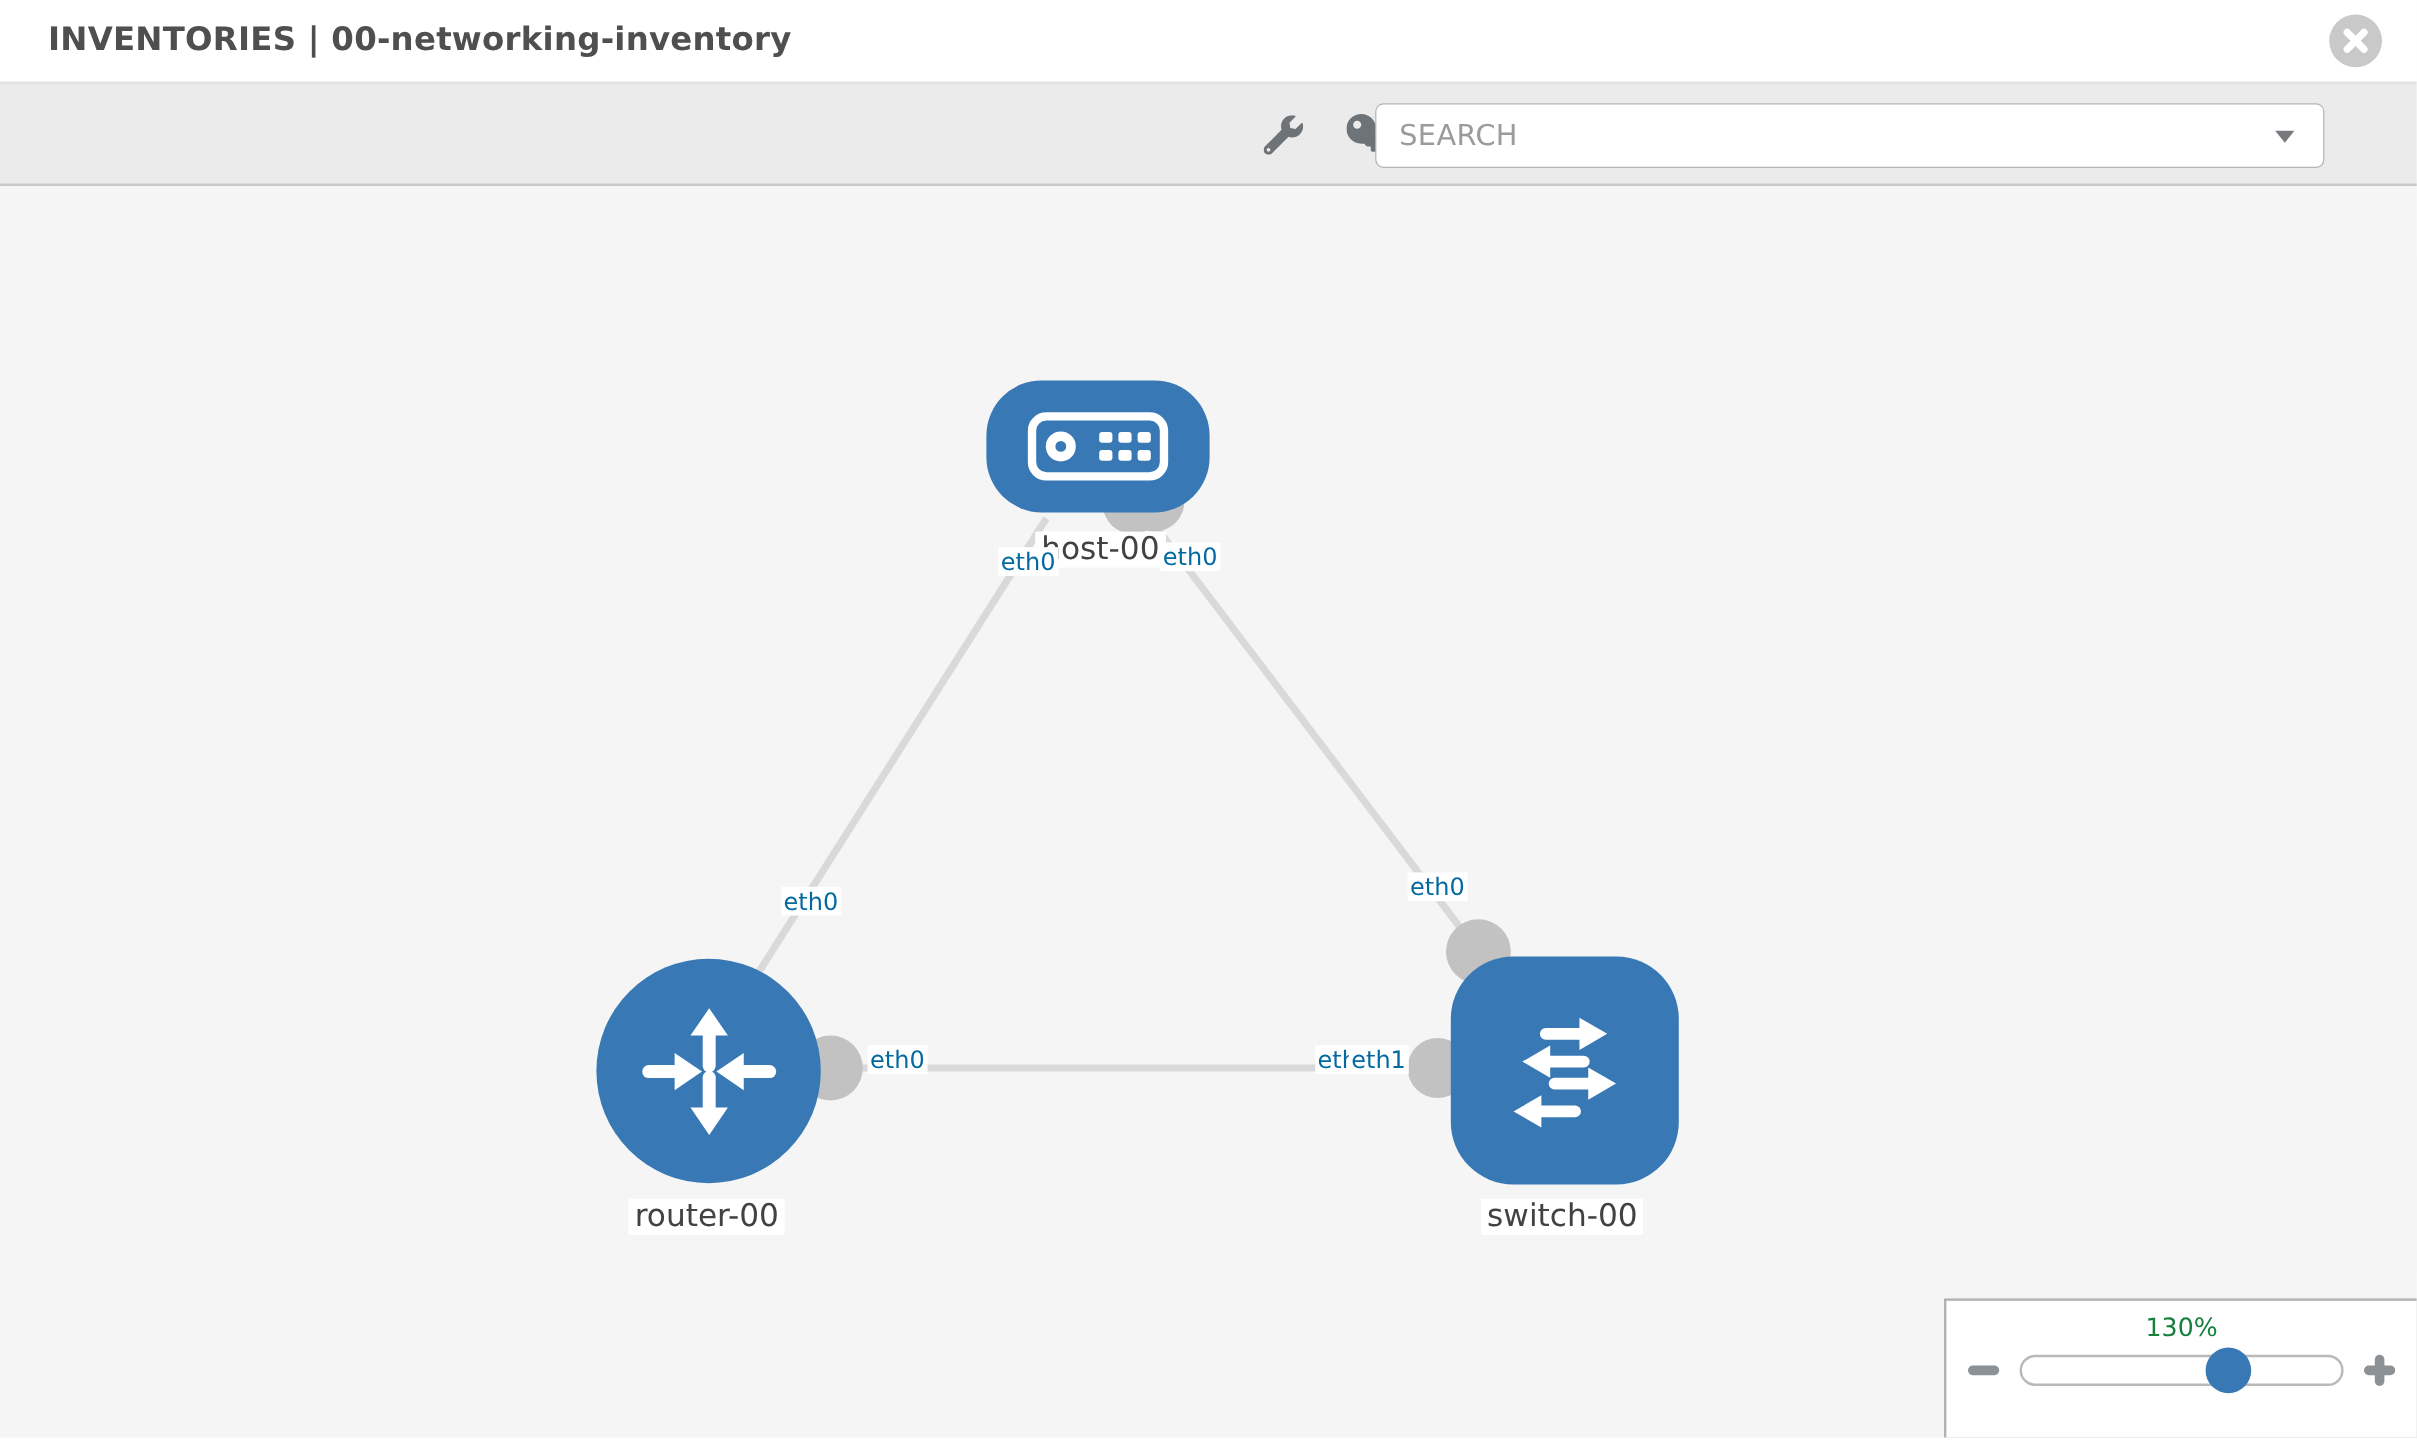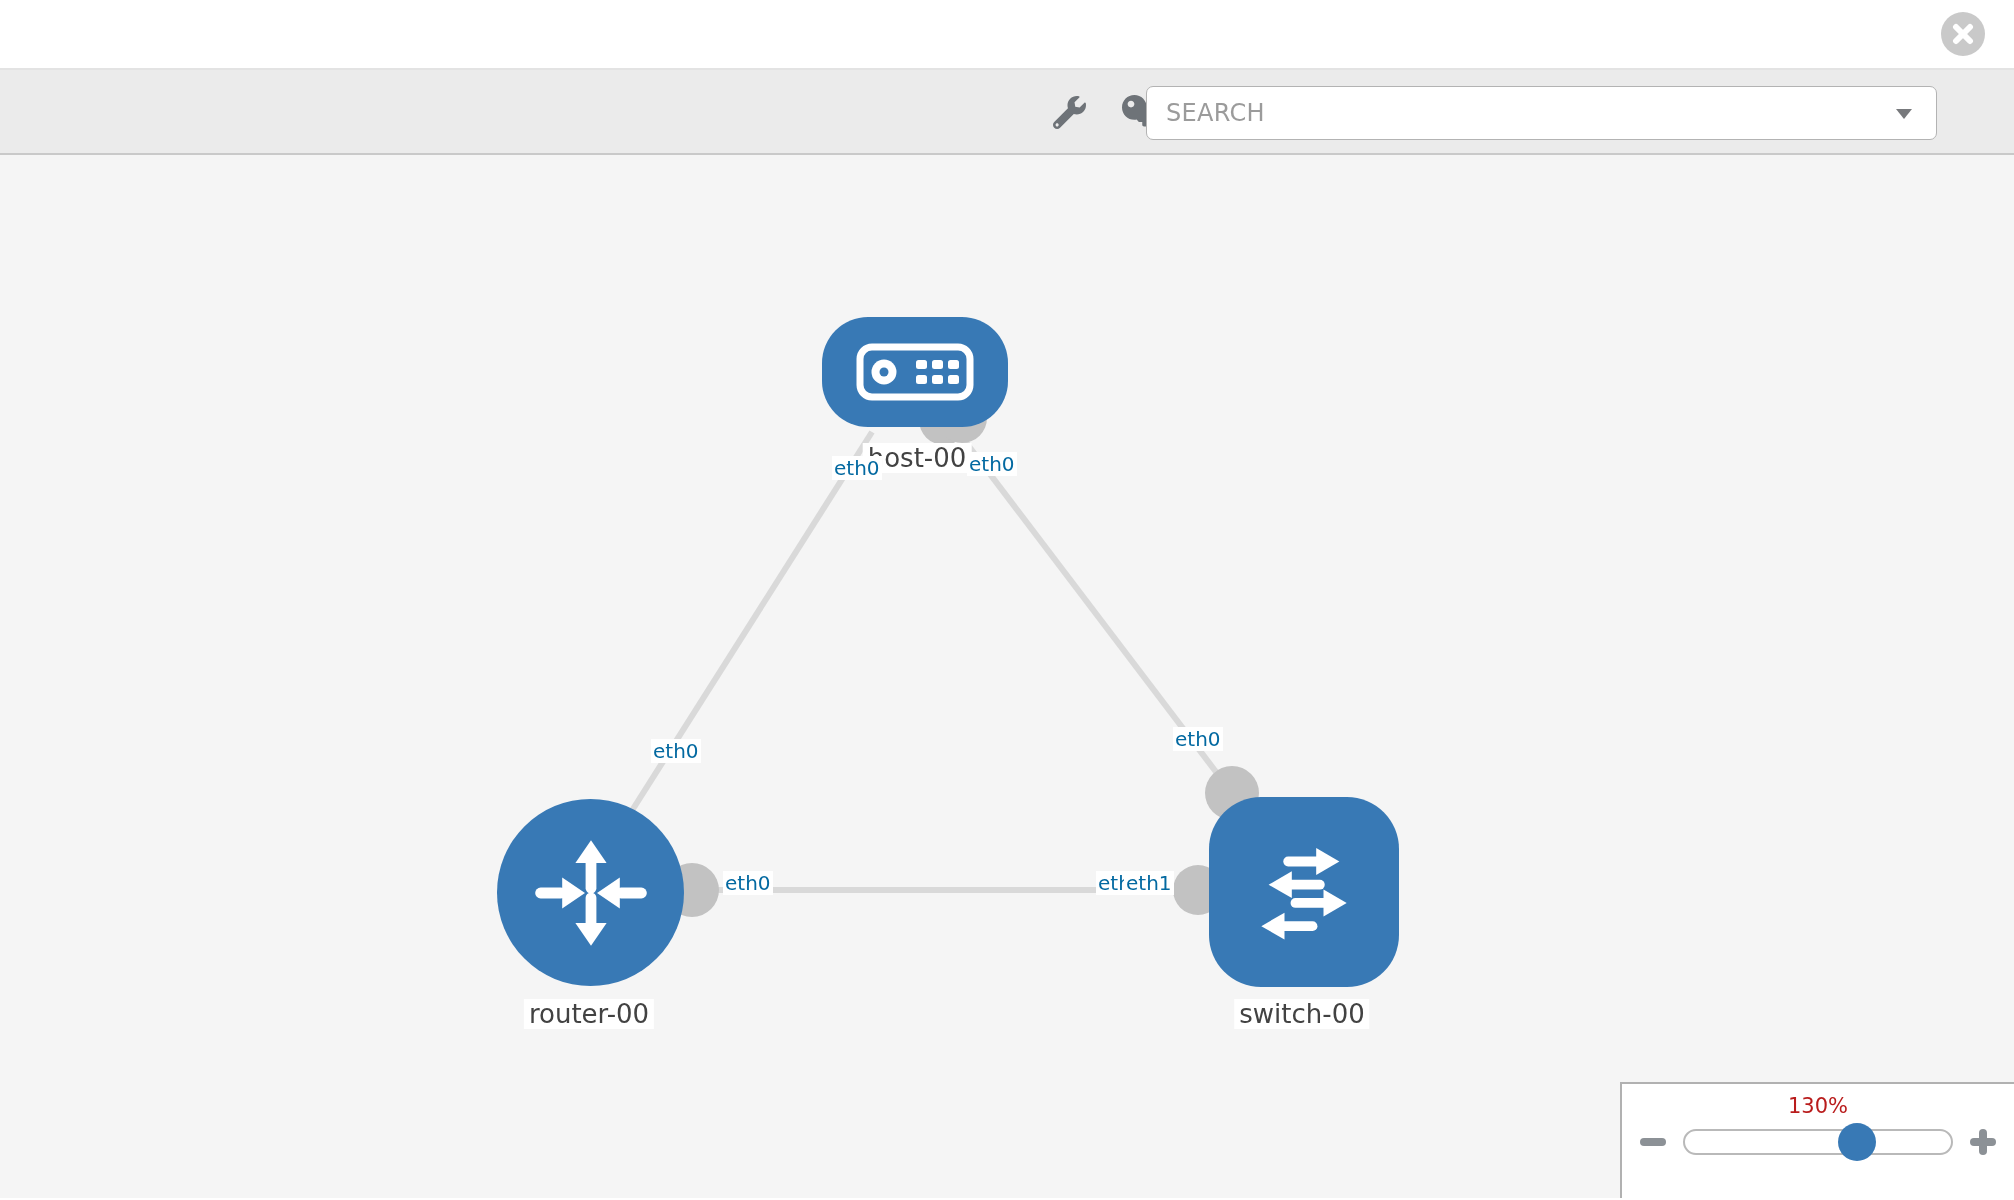--- a/index.html
+++ b/index.html
@@ -73,21 +73,21 @@
     background: #ffffff; color: #0369a1; font-size: 20px; line-height: 24px;
     padding: 0 2px; white-space: nowrap;
   }
 
   
   .zoom-panel {
     position: absolute; z-index: 4; left: 1620px; top: 927px;
     width: 396px; height: 118px; background: #ffffff;
     border: 2px solid #b1b1b1;
   }
-  .zoom-level { text-align: center; margin-top: 10px; font-size: 21px; color: #b91c1c; }
+  .zoom-level { text-align: center; margin-top: 10px; font-size: 21px; color: #15803d; }
   .zoom-controls {
     display: flex; align-items: center; justify-content: center;
     margin-top: 10px; gap: 16px;
   }
   .zoom-btn { background: none; border: none; cursor: pointer; padding: 0; position: relative; width: 28px; height: 28px; }
   .bar-h { position: absolute; left: 1px; top: 10px; width: 26px; height: 8px; border-radius: 4px; background: #8c9196; }
   .bar-v { position: absolute; left: 10px; top: 1px; width: 8px; height: 26px; border-radius: 4px; background: #8c9196; }
   .zoom-track {
     position: relative; width: 270px; height: 26px; background: #ffffff;
     border: 2px solid #b9b9b9; border-radius: 14px; cursor: pointer;
@@ -96,20 +96,21 @@
     position: absolute; left: 153px; top: -8px; width: 38px; height: 38px;
     border-radius: 50%; background: #3879b5; cursor: grab;
   }
 </style>
 </head>
 <body>
 
 <div class="app">
 
   <div class="header">
+    <div class="page-title">INVENTORIES | 00-networking-inventory</div>
     <button class="close-btn">
       <svg width="22" height="22" viewBox="0 0 22 22">
         <line x1="4" y1="4" x2="18" y2="18" stroke="#ffffff" stroke-width="6" stroke-linecap="round"></line>
         <line x1="18" y1="4" x2="4" y2="18" stroke="#ffffff" stroke-width="6" stroke-linecap="round"></line>
       </svg>
     </button>
   </div>
 
   <div class="toolbar">
 

